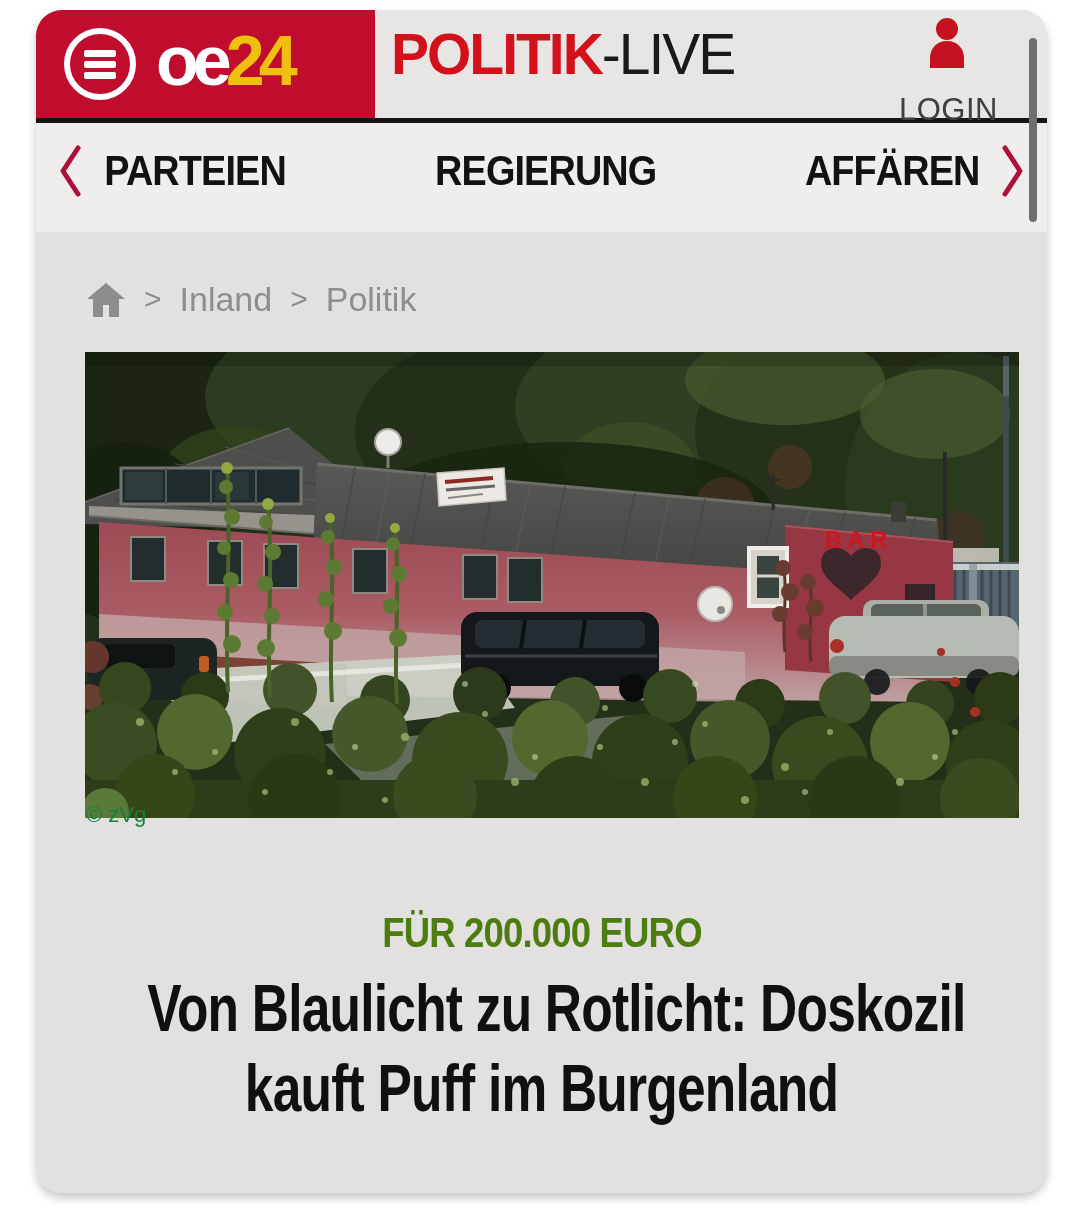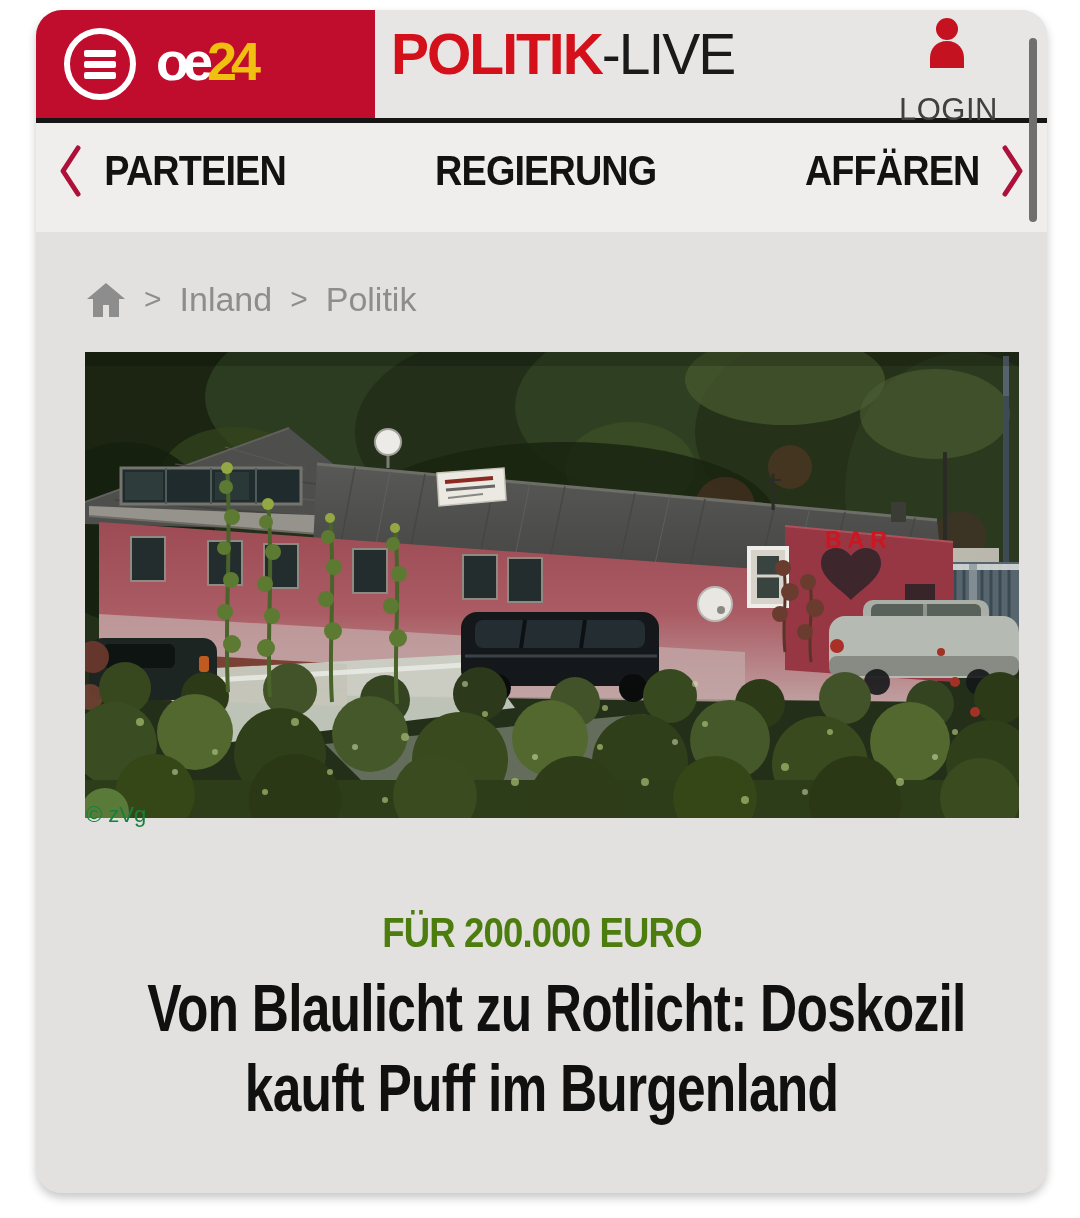--- a/index.html
+++ b/index.html
@@ -4,21 +4,21 @@
 <style>
   html,body{margin:0;padding:0;background:#ffffff;}
   body{width:1080px;height:1218px;position:relative;font-family:"Liberation Sans","DejaVu Sans",sans-serif;overflow:hidden;}
   .canvas{position:absolute;inset:0;}
   .card{position:absolute;left:36px;top:10px;width:1011px;height:1183px;border-radius:26px;overflow:hidden;
         background:#e2e1df;box-shadow:0 5px 10px rgba(0,0,0,.22);}
   
   .header{height:108px;display:flex;}
   .brand{width:339px;background:#c00c2d;display:flex;align-items:center;padding-left:26px;box-sizing:border-box;}
   .menu-btn{background:none;border:none;padding:0;margin:0;cursor:pointer;line-height:0;}
-  .logo{font-size:54px;font-weight:bold;letter-spacing:-6px;margin-left:18px;margin-top:-6px;}
+  .logo{font-size:70px;font-weight:bold;letter-spacing:-6px;margin-left:18px;margin-top:-6px;}
   .logo .oe{color:#ffffff;}
   .logo .n24{color:#f0bf10;}
   .hdr-right{flex:1;background:#e7e6e4;position:relative;display:flex;align-items:center;}
   .section-title{margin-left:16px;position:relative;top:-10px;font-size:57px;letter-spacing:-2px;white-space:nowrap;}
   .t-red{color:#d4101b;font-weight:bold;}
   .t-black{color:#1a1a1a;font-weight:300;}
   .login{position:absolute;right:52px;top:8px;width:96px;text-align:center;cursor:pointer;}
   .login-label{margin-top:20px;font-size:31px;font-weight:normal;color:#404040;letter-spacing:0.5px;}
   .divider{height:5px;background:#161616;}
   

